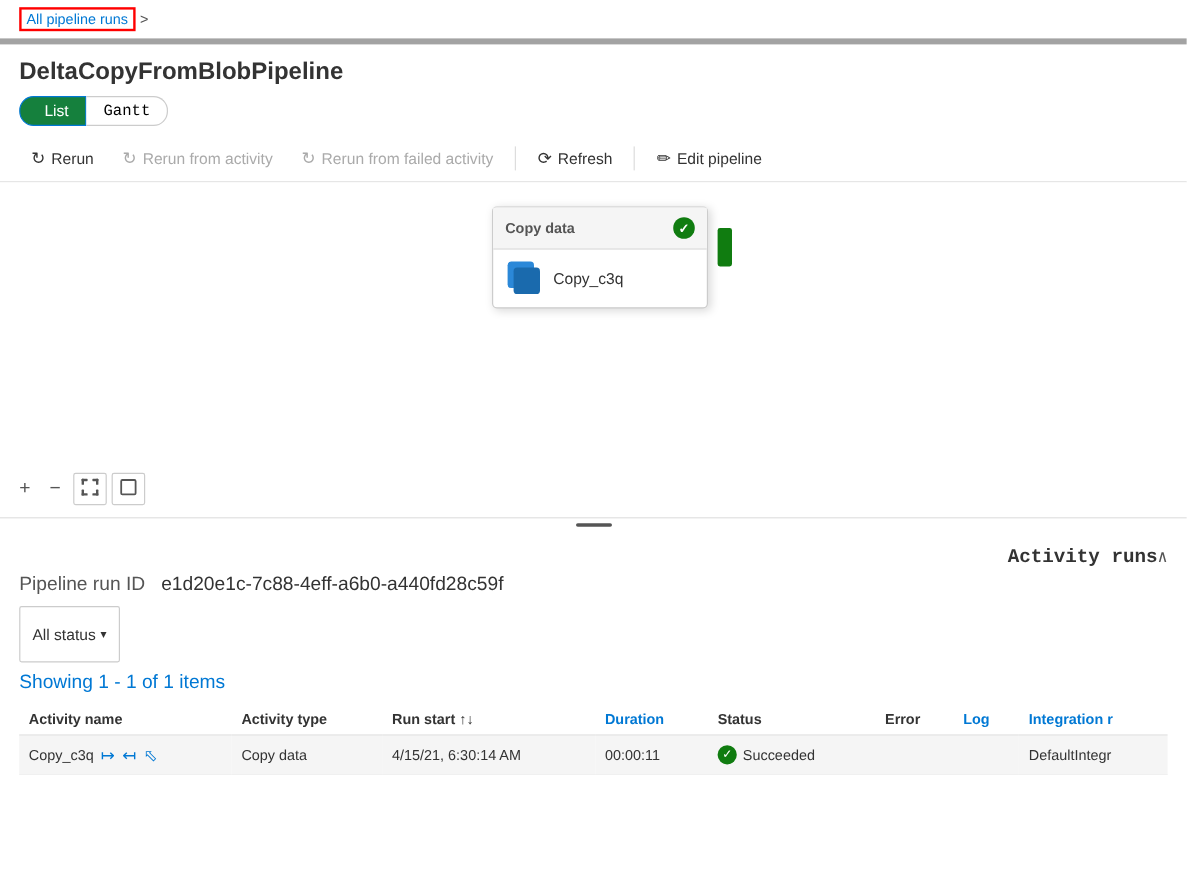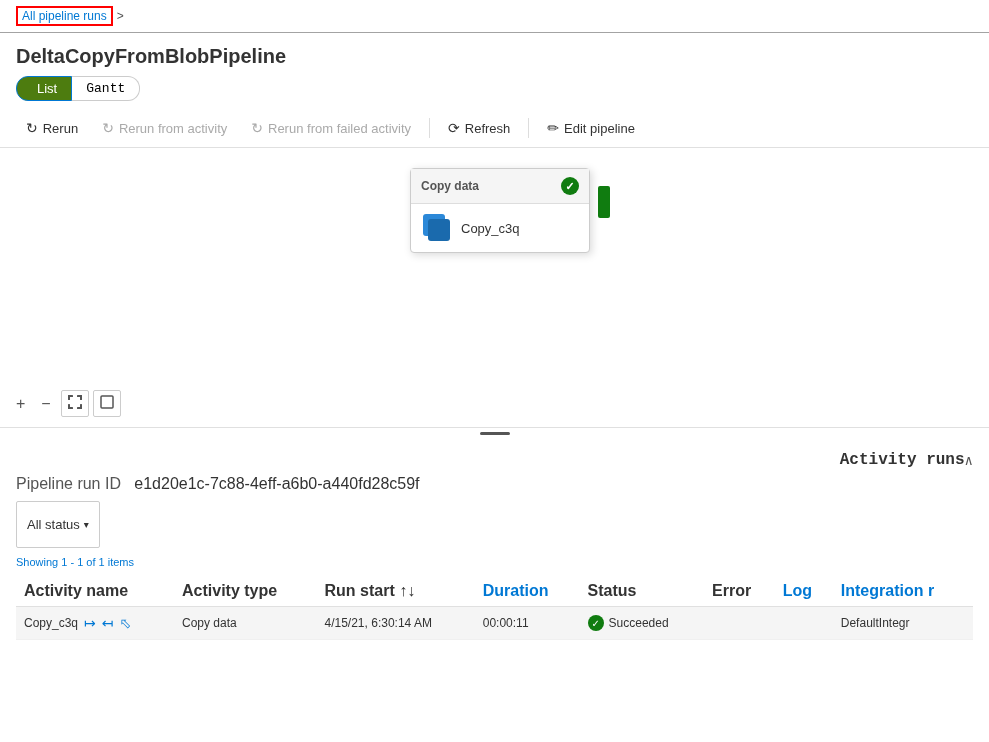--- a/index.html
+++ b/index.html
@@ -3,21 +3,21 @@
   <meta charset="utf-8">
   <style>
     * { box-sizing: border-box; margin: 0; padding: 0; }
     body { font-family: 'Segoe UI', Arial, sans-serif; font-size: 13px; color: #333; background: #fff; }
 
     
     .breadcrumb-bar {
       display: flex;
       align-items: center;
       padding: 6px 16px;
-      border-bottom: 1px solid #a3a3a3;
+      border-bottom: 5px solid #a3a3a3;
       background: #fff;
       gap: 4px;
     }
     .breadcrumb-link {
       color: #0078d4;
       cursor: pointer;
       font-size: 12px;
       border: 2px solid red;
       padding: 1px 4px;
     }
@@ -45,21 +45,21 @@
       gap: 0;
     }
     .toggle-btn {
       padding: 4px 14px;
       font-size: 13px;
       cursor: pointer;
       border: 1px solid #ccc;
       background: #fff;
     }
     .toggle-btn.active {
-      background: #4d7c0f;
+      background: #15803d;
       color: #fff;
       border-color: #0078d4;
       border-radius: 12px 0 0 12px;
       padding-left: 20px;
     }
     .toggle-btn.gantt {
       border-radius: 0 12px 12px 0;
       border-left: none;
       font-family: Liberation Mono, monospace;
     }
@@ -225,28 +225,28 @@
       border-radius: 2px;
       padding: 15px 10px;
       cursor: pointer;
       font-size: 13px;
       margin-bottom: 8px;
       background: #fff;
     }
     .status-filter .chevron { font-size: 10px; }
 
     
-    .count-row { font-size: 11px; color: #0078d4; margin-bottom: 8px; }
+    .count-row { font-size: 16px; color: #0078d4; margin-bottom: 8px; }
 
     
     .runs-table { width: 100%; border-collapse: collapse; }
     .runs-table th {
       text-align: left;
       padding: 6px 8px;
-      font-size: 16px;
+      font-size: 12px;
       font-weight: 600;
       color: #333;
       border-bottom: 1px solid #e0e0e0;
       white-space: nowrap;
     }
     .runs-table th.sortable { cursor: pointer; margin-left: 42px; }
     .runs-table th.blue { color: #0078d4; margin-left: 20px; }
     .runs-table td {
       padding: 8px 8px;
       font-size: 12px;

